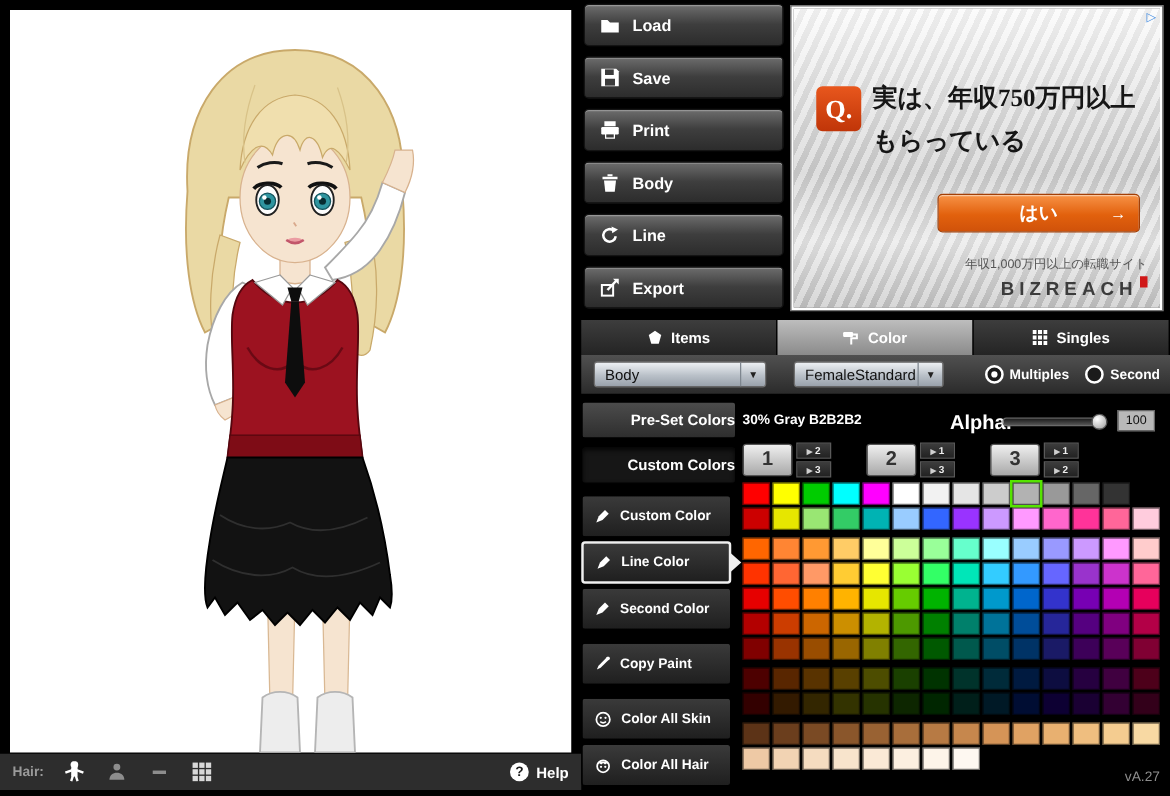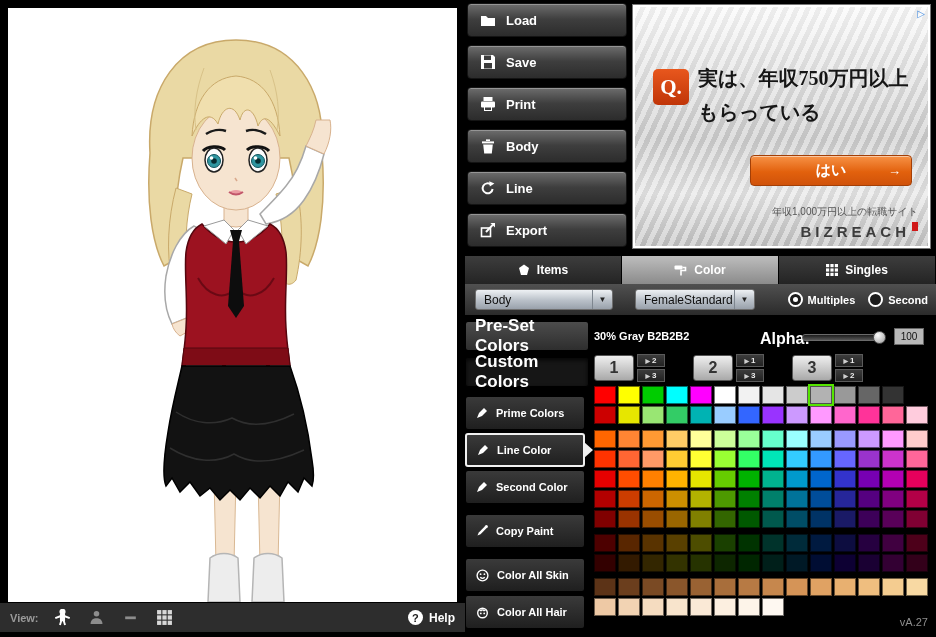--- a/index.html
+++ b/index.html
@@ -75,21 +75,21 @@
   .sel-style{left:170px;width:120px;}
   .radio-group{position:absolute;right:8px;top:0;height:100%;display:flex;align-items:center;gap:13px;}
   .radio-item{display:flex;align-items:center;gap:5px;color:#fff;font-size:11px;font-weight:bold;cursor:pointer;}
   .radio{width:11px;height:11px;border:2px solid #fff;border-radius:50%;display:inline-flex;align-items:center;justify-content:center;background:#1b1b1b;}
   .radio .dot{width:5px;height:5px;border-radius:50%;background:transparent;}
   .radio.checked .dot{background:#fff;}
 
   
   .color-tools{position:absolute;left:465px;top:321px;width:127px;}
   .section-btn{width:124px;height:30px;display:flex;align-items:center;padding-left:9px;box-sizing:border-box;
-               color:#fff;font-size:17px;font-weight:bold;border:1px solid #000;border-radius:3px;cursor:pointer;}
+               color:#fff;font-size:12px;font-weight:bold;border:1px solid #000;border-radius:3px;cursor:pointer;justify-content:flex-end;}
   .preset{background:linear-gradient(180deg,#4c4c4c,#2e2e2e);}
   .custom{margin-top:6px;background:#161616;box-shadow:inset 0 2px 4px rgba(0,0,0,.8);}
   .tool{position:relative;width:120px;height:34px;margin-top:3px;display:flex;align-items:center;gap:8px;
         padding-left:10px;box-sizing:border-box;border:1px solid #000;border-radius:3px;
         background:linear-gradient(180deg,#3a3a3a,#1f1f1f);color:#fff;font-size:11px;font-weight:bold;cursor:pointer;}
   .tool.first{margin-top:9px;}
   .tool.gap-before{margin-top:10px;}
   .tool.selected{border:2px solid #f0f0f0;}
   .tool.selected::after{content:"";position:absolute;right:-10px;top:7px;
         border-top:8px solid transparent;border-bottom:8px solid transparent;border-left:9px solid #f0f0f0;}
@@ -181,21 +181,21 @@
         <path d="M174,358 L282,358 C292,386 300,420 304,452 C306,464 306,472 304,478 L296,470 L290,484 L280,474 L272,488 L262,478 L252,490 L242,480 L232,492 L222,482 L212,492 L202,480 L192,488 L182,474 L172,484 L164,470 L158,478 C154,468 156,448 160,424 C164,398 170,376 174,358 Z" fill="#121212" stroke="#000" stroke-width="1.5"></path>
         <path d="M168,404 C186,416 206,418 224,410 C242,420 262,418 286,406" fill="none" stroke="#2f2f2f" stroke-width="1.5"></path>
         <path d="M162,440 C184,454 208,456 226,446 C246,458 270,454 296,442" fill="none" stroke="#2f2f2f" stroke-width="1.5"></path>
 
         <path d="M202,550 C210,544 222,544 230,550 L232,594 L200,594 Z" fill="#ededed" stroke="#b5b5b5" stroke-width="1.5"></path>
         <path d="M246,550 C254,544 266,544 274,550 L276,594 L244,594 Z" fill="#ededed" stroke="#b5b5b5" stroke-width="1.5"></path>
       </svg>
     </div>
 
     <div class="viewbar">
-      <span class="view-label">View:</span>
+      <span class="view-label">Hair:</span>
       <span class="vb-icon">
         <svg width="17" height="17" viewBox="0 0 16 16">
             <g stroke="#fff" stroke-width="1.8" fill="#fff">
           <circle cx="8" cy="2.6" r="2"></circle>
               <rect x="6.5" y="5.4" width="3" height="5.2"></rect>
           <path d="M6.5,6.6 L1.2,8.6 M9.5,6.6 L14.8,8.6 M7,10.6 L5.6,15 M9,10.6 L10.4,15" fill="none"></path>
             </g>
           </svg>
       </span>
       <span class="vb-icon">
@@ -364,21 +364,21 @@
         <span>Pre-Set Colors</span>
       </div>
     <div class="section-btn custom">
         <span>Custom Colors</span>
       </div>
 
     <div class="tool first">
       <svg width="12" height="12" viewBox="0 0 12 12">
           <path d="M1,11 L3,6 L8,1 L11,4 L6,9 Z" fill="#fff"></path>
         </svg>
-      <span>Prime Colors</span>
+      <span>Custom Color</span>
     </div>
     <div class="tool selected">
       <svg width="12" height="12" viewBox="0 0 12 12">
           <path d="M1,11 L3,6 L8,1 L11,4 L6,9 Z" fill="#fff"></path>
         </svg>
       <span>Line Color</span>
     </div>
     <div class="tool">
       <svg width="12" height="12" viewBox="0 0 12 12">
           <path d="M1,11 L3,6 L8,1 L11,4 L6,9 Z" fill="#fff"></path>

